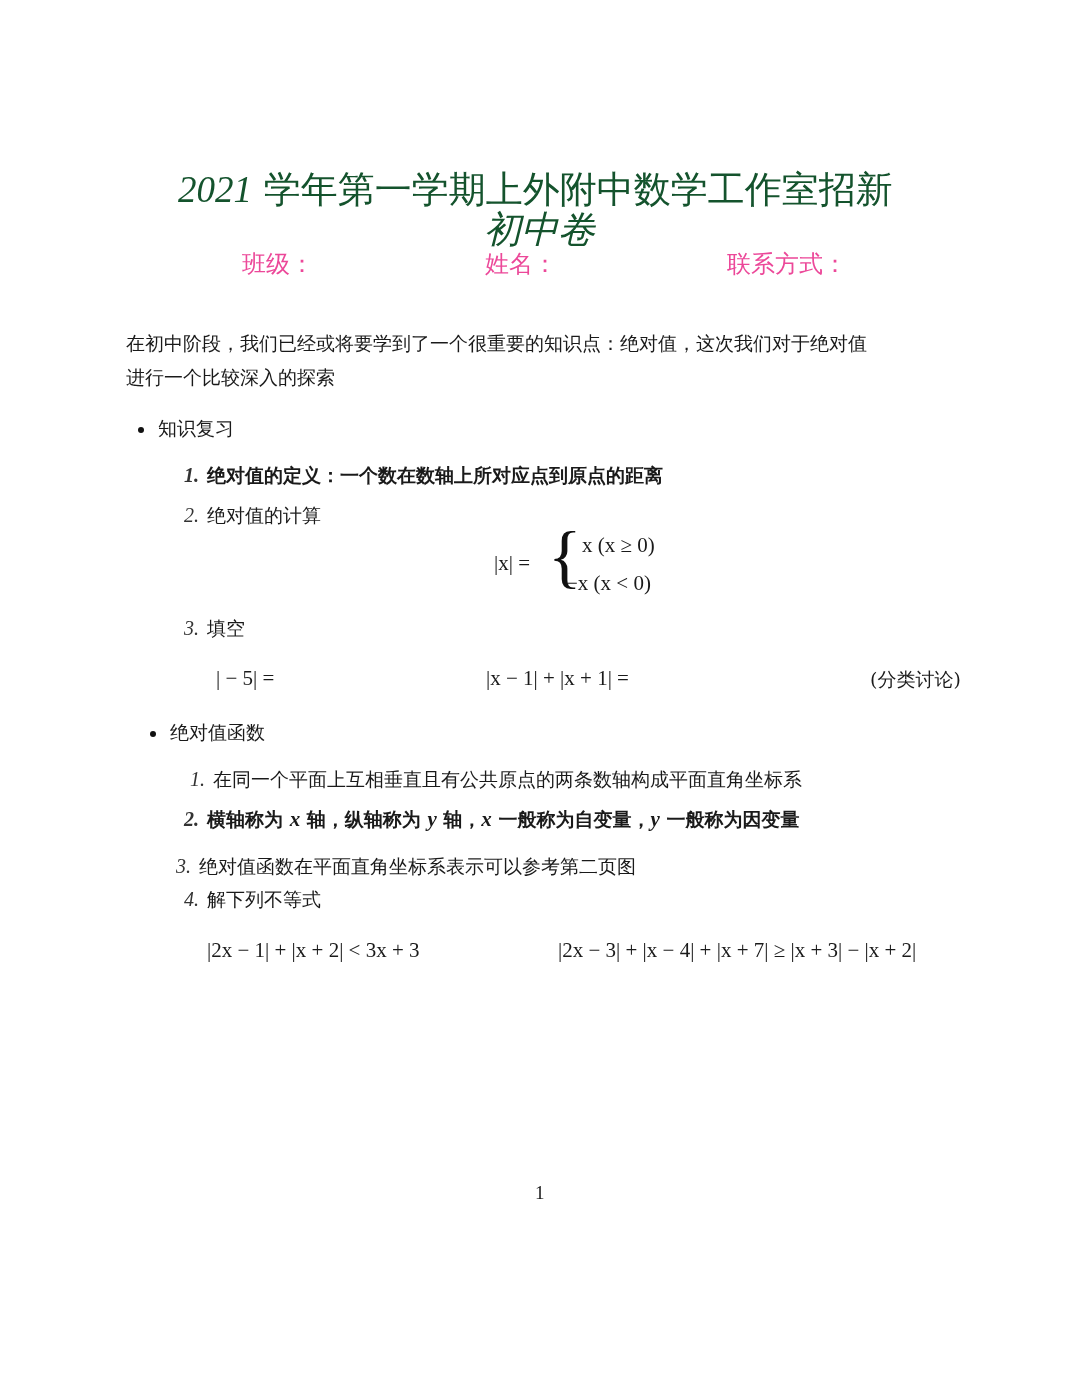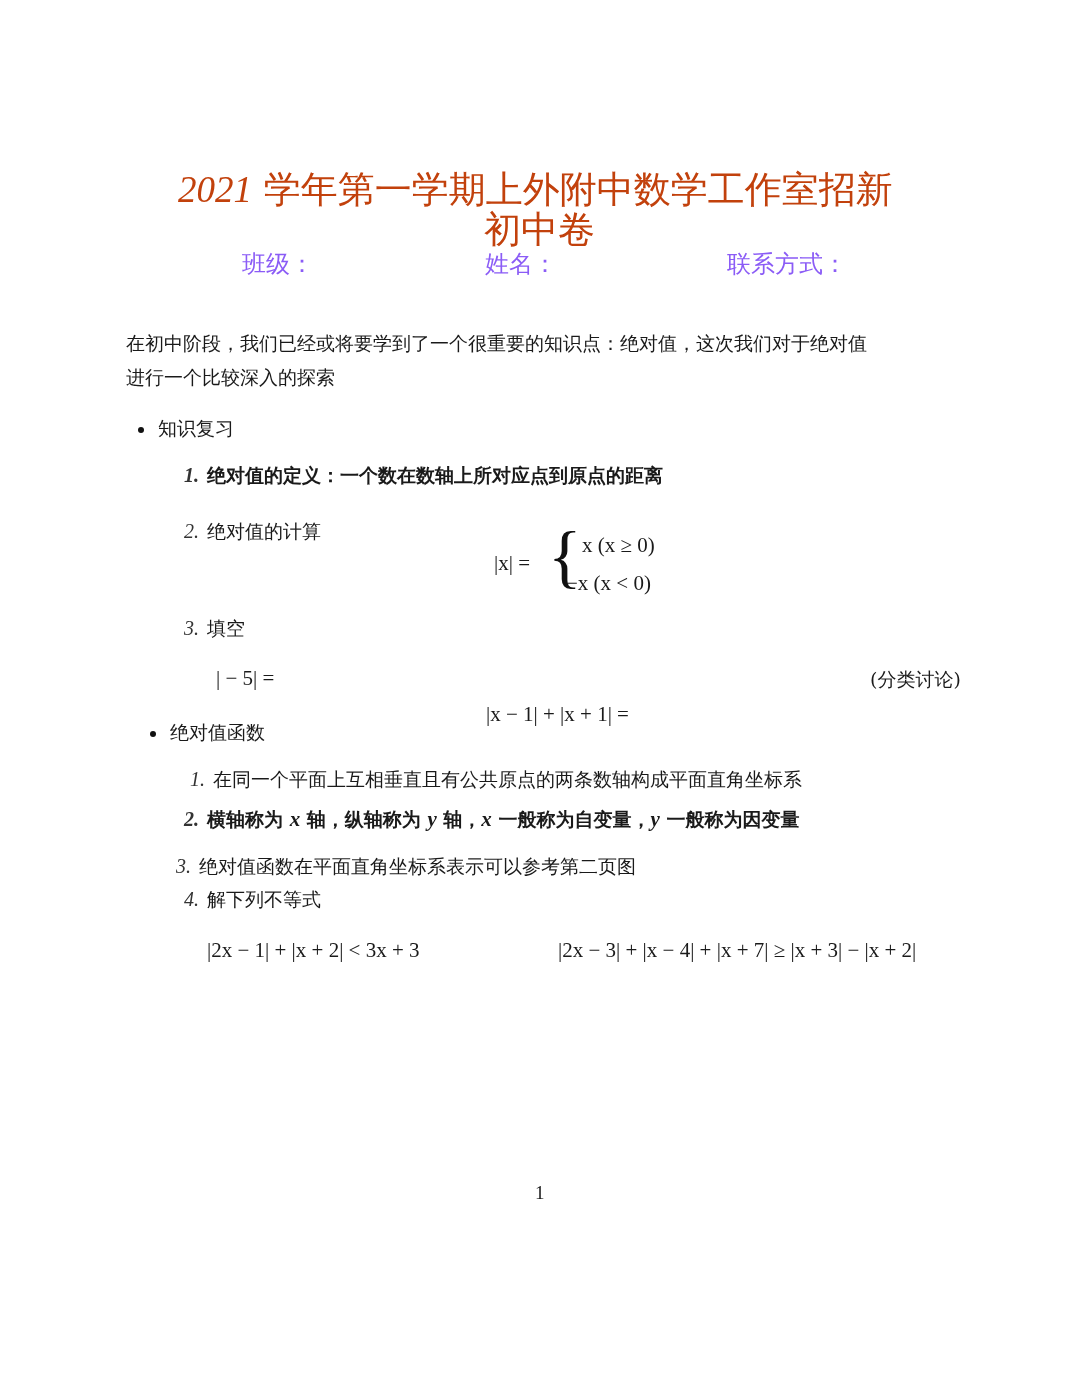--- a/index.html
+++ b/index.html
@@ -1,65 +1,65 @@
 <!DOCTYPE html>
 <html><head>
 <meta charset="utf-8">
 <style>
   html, body { margin: 0; padding: 0; background: #ffffff; }
   body { width: 1080px; height: 1398px; position: relative; overflow: hidden; color: #111; font-family: "DejaVu Serif", serif; }
   .abs { position: absolute; white-space: nowrap; }
-  .title { font-family: "DejaVu Sans", sans-serif; font-size: 37px; color: #c2410c; }
+  .title { font-family: "DejaVu Sans", sans-serif; font-size: 37px; color: #14532d; }
   .title .yr { font-family: "Liberation Serif", serif; font-style: italic; }
-  .field { font-family: "DejaVu Sans", sans-serif; font-size: 24px; color: #8b5cf6; }
+  .field { font-family: "DejaVu Sans", sans-serif; font-size: 24px; color: #ec4899; }
   .body { font-size: 19px; color: #1a1a1a; }
   .math { font-family: "Liberation Serif", serif; font-size: 21px; color: #1a1a1a; }
   .num { font-family: "Liberation Serif", serif; font-style: italic; font-size: 20px; margin-right: 8px; color: #333; }
   .bullet { display: inline-block; width: 6px; height: 6px; border-radius: 50%; background: #111; margin-right: 14px; vertical-align: middle; }
   .var { font-family: "Liberation Serif", serif; font-style: italic; font-size: 21px; }
   .brace { font-family: "Liberation Serif", serif; font-size: 70px; line-height: 1; }
 </style>
 </head>
 <body>
 
 <div class="abs title" style="left:178px; top:165px;">
   <span class="yr">2021</span>
   <span>学年第一学期上外附中数学工作室招新</span>
 </div>
-<div class="abs title" style="left:484px; top:205px;">初中卷</div>
+<div class="abs title" style="left:484px; top:205px;font-style:italic;">初中卷</div>
 
 <div class="abs field" style="left:242px; top:248px;">班级：</div>
 <div class="abs field" style="left:485px; top:248px;">姓名：</div>
 <div class="abs field" style="left:727px; top:248px;">联系方式：</div>
 
 <div class="abs body" style="left:126px; top:331px;">在初中阶段，我们已经或将要学到了一个很重要的知识点：绝对值，这次我们对于绝对值</div>
 <div class="abs body" style="left:126px; top:365px;">进行一个比较深入的探索</div>
 
 <div class="abs body" style="left:138px; top:416px;">
   <span class="bullet"></span><span>知识复习</span>
 </div>
 
 <div class="abs body" style="left:184px; top:463px;font-weight:bold;">
   <span class="num">1.</span><span>绝对值的定义：一个数在数轴上所对应点到原点的距离</span>
 </div>
-<div class="abs body" style="left:184px; top:503px;margin-top:16px;">
+<div class="abs body" style="left:184px; top:503px;">
   <span class="num">2.</span><span>绝对值的计算</span>
 </div>
 
 <div class="abs math" style="left:494px; top:551px;"><span>|x| =</span></div>
 <div class="abs brace" style="left:548px; top:522px;">{</div>
 <div class="abs math" style="left:582px; top:533px;"><span>x  (x ≥ 0)</span></div>
 <div class="abs math" style="left:566px; top:571px;"><span>−x  (x &lt; 0)</span></div>
 
 <div class="abs body" style="left:184px; top:616px;">
   <span class="num">3.</span><span>填空</span>
 </div>
 
 <div class="abs math" style="left:216px; top:666px;">| − 5| =</div>
-<div class="abs math" style="left:486px; top:702px;">|x − 1| + |x + 1| =</div>
+<div class="abs math" style="left:486px; top:666px;">|x − 1| + |x + 1| =</div>
 <div class="abs body" style="left:846px; top:667px;margin-left:24px;">(分类讨论)</div>
 
 <div class="abs body" style="left:150px; top:720px;">
   <span class="bullet"></span><span>绝对值函数</span>
 </div>
 
 <div class="abs body" style="left:190px; top:767px;">
   <span class="num">1.</span><span>在同一个平面上互相垂直且有公共原点的两条数轴构成平面直角坐标系</span>
 </div>
 <div class="abs body" style="left:184px; top:807px;font-weight:bold;">

